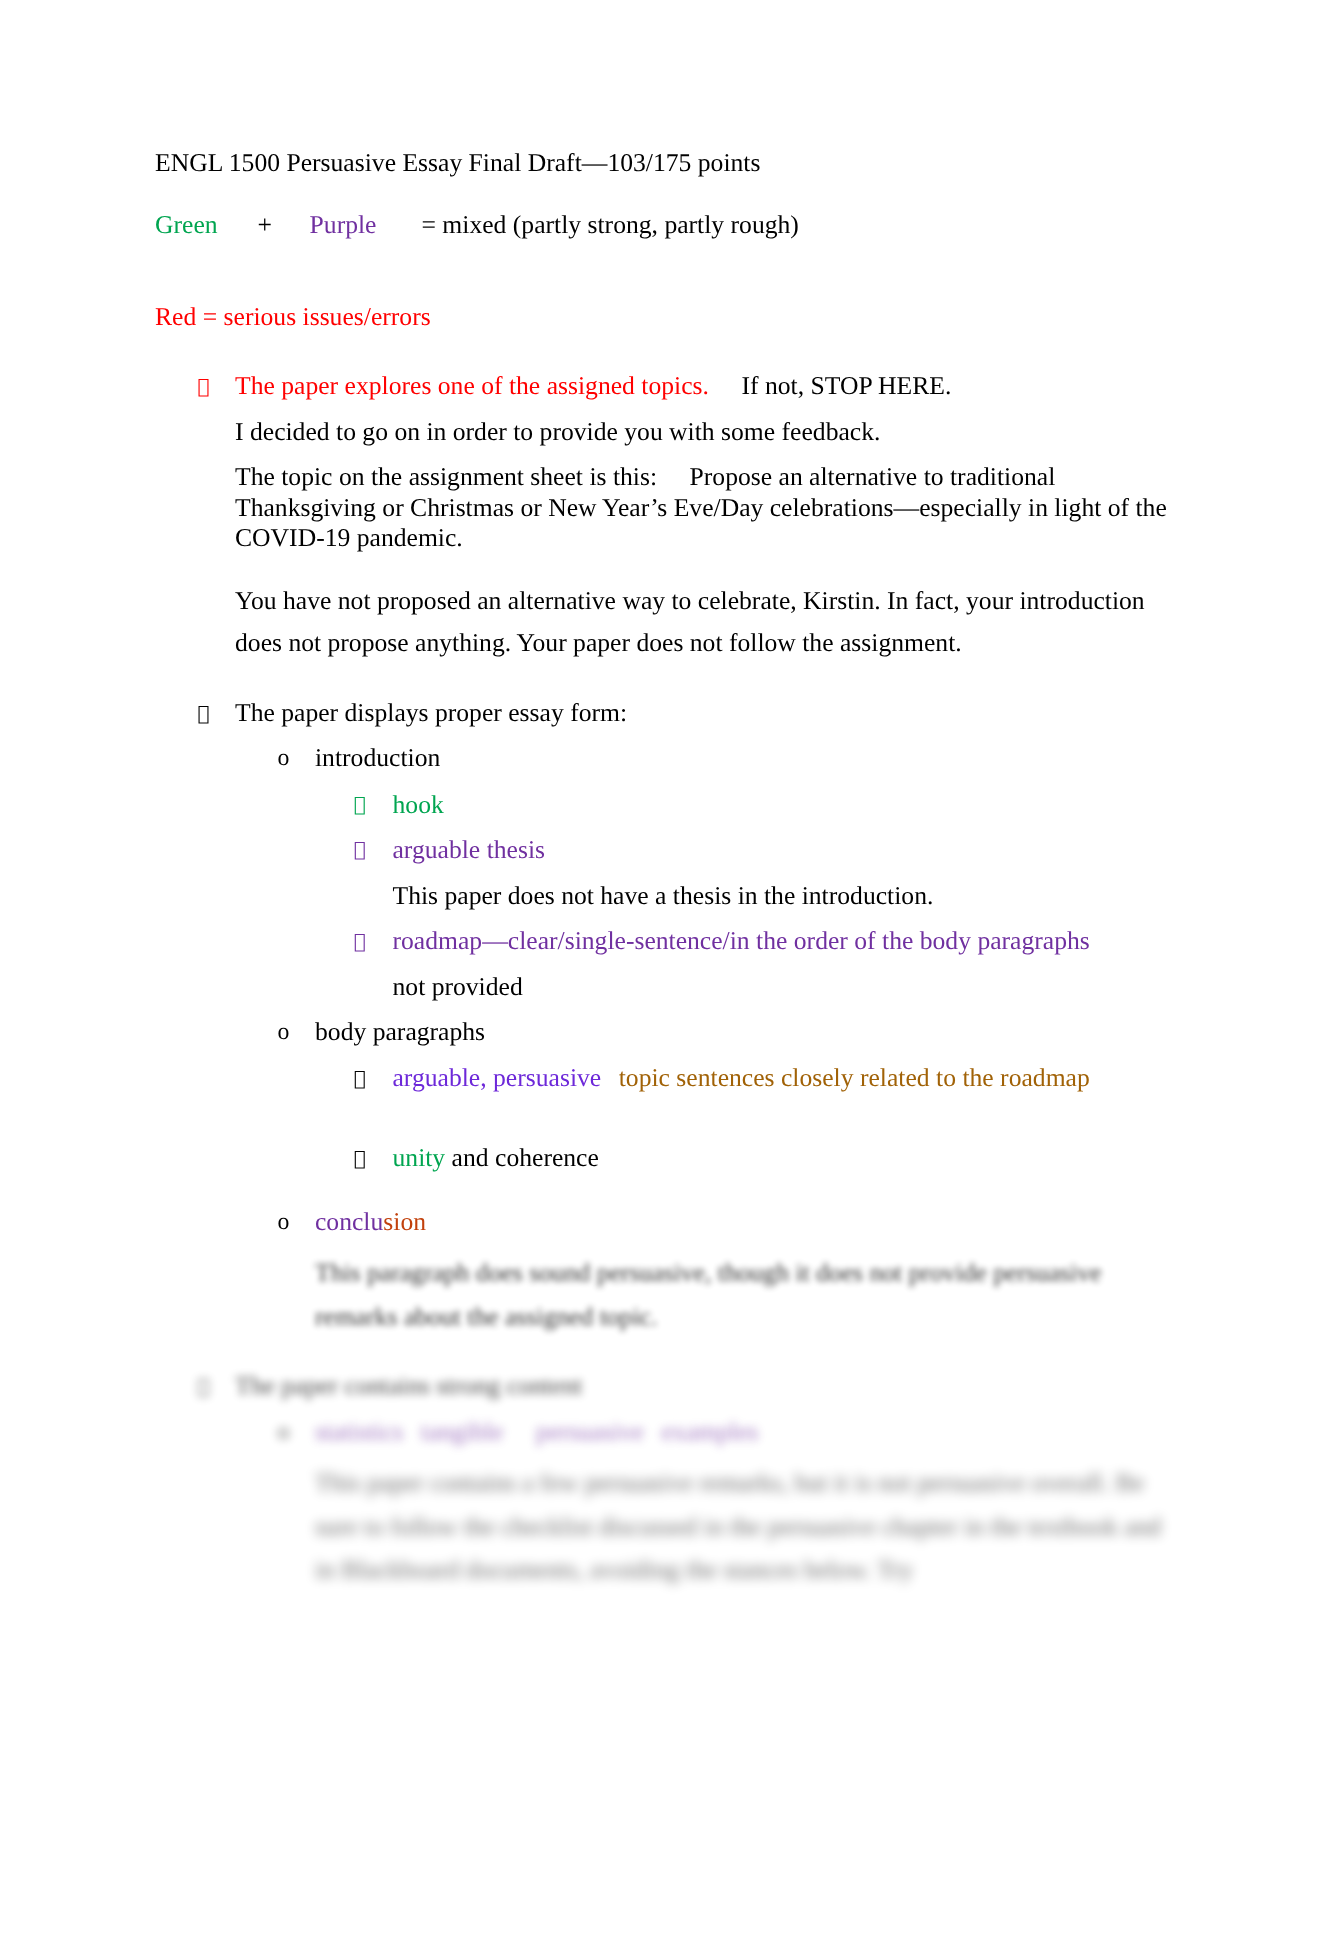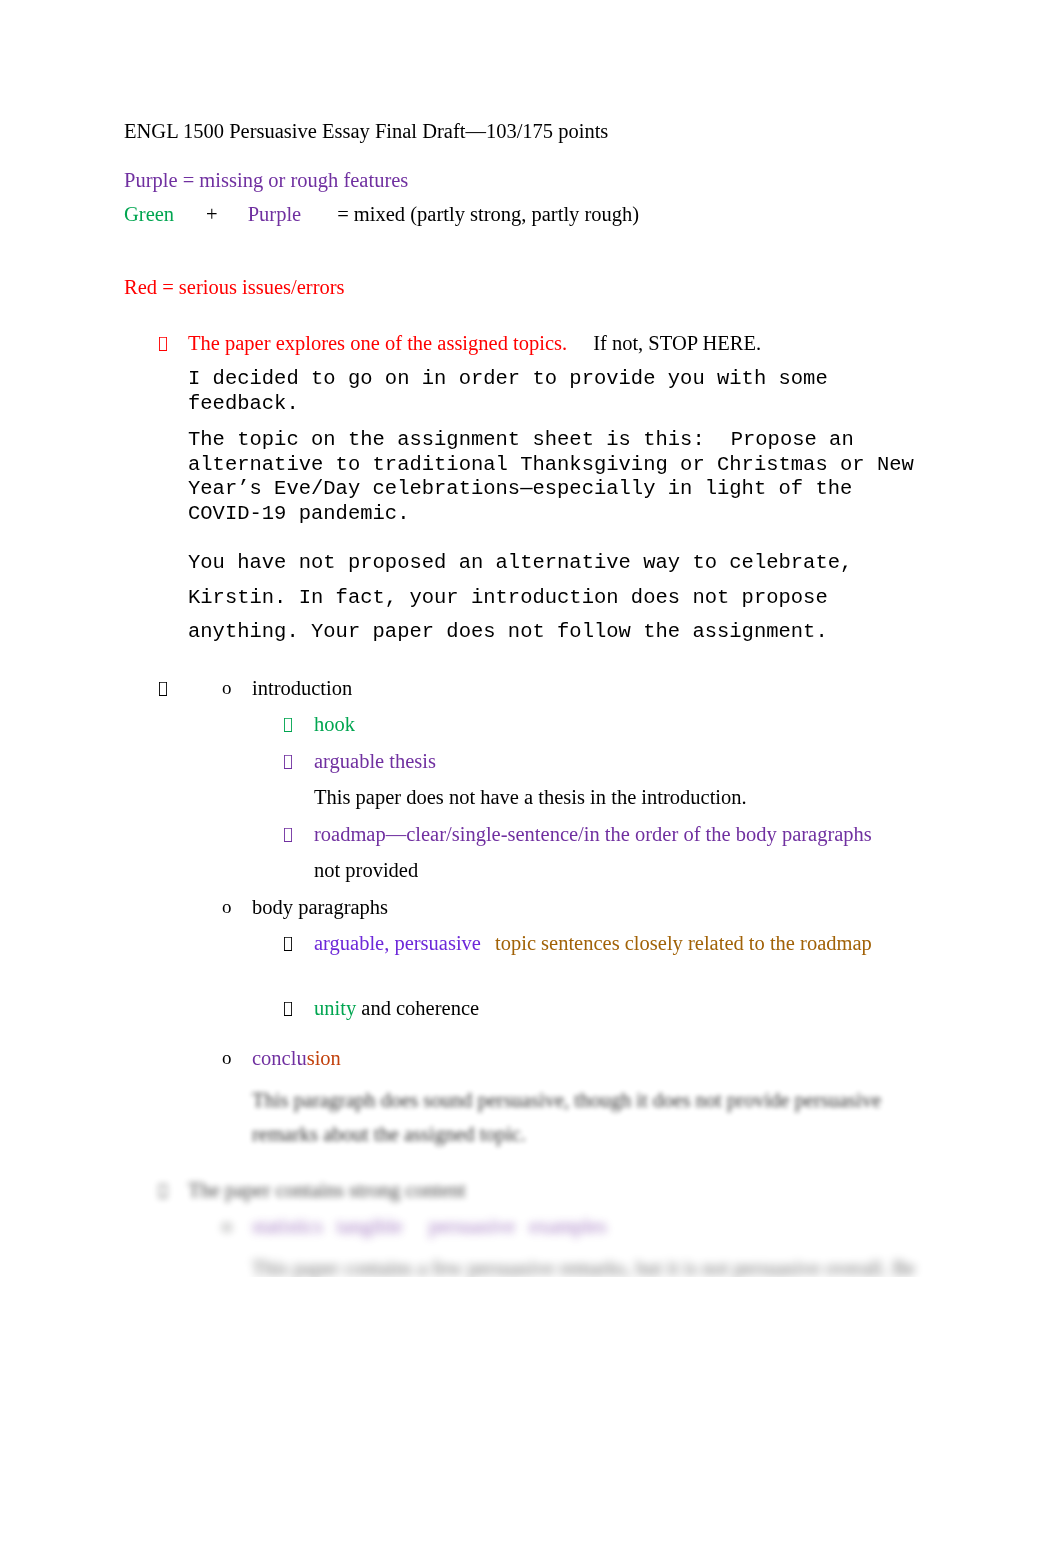--- a/index.html
+++ b/index.html
@@ -66,21 +66,21 @@
   .lvl1 { padding-left: 64px; }
   .lvl1 > .bullet { left: 34px; }
   
   .lvl2 { padding-left: 128px; }
   .lvl2 > .bullet-o { left: 98px; }
   
   .lvl3 { padding-left: 190px; }
   .lvl3 > .bullet { left: 159px; }
 
   
-  .cont-lvl1 { padding-left: 64px; font-family: Liberation Mono, monospace; }
+  .cont-lvl1 { padding-left: 64px; }
   .cont-lvl2 { padding-left: 128px; }
   .cont-lvl3 { padding-left: 190px; }
   .sp-after-12 { margin-bottom: 12px; }
   .sp-after-14 { margin-bottom: 26px; }
   .sp-after-20 { margin-bottom: 20px; }
   .sp-after-26 { margin-bottom: 26px; margin-top: 40px; }
   .loose { line-height: 34.5px; }
 
   .gap-inline { display: inline-block; width: 26px; }
   .gap-inline-sm { display: inline-block; width: 14px; }
@@ -94,23 +94,20 @@
 </style>
 </head>
 <body>
 
 <div class="page">
   <div class="doc-body">
 
     <div class="title-line">ENGL 1500 Persuasive Essay Final Draft—103/175 points</div>
 
 
-    <div class="legend-line">
-      <span style="color:#7030a0">Purple</span><span style="color:#7030a0"> = missing or rough features</span>
-    </div>
 
     <div class="legend-line">
       <span style="color:#00a550">Green</span><span class="tabgap-1"></span><span style="color:#000000">+</span><span class="tabgap-3"></span><span style="color:#7030a0">Purple</span><span class="tabgap-2"></span><span style="color:#000000">= mixed (partly strong, partly rough)</span>
     </div>
 
     <div class="legend-line sp-after-26">
       <span style="color:#ff0000">Red</span><span style="color:#ff0000"> = serious issues/errors</span>
     </div>
 
     <div class="row lvl1 sp-after-12">
@@ -121,20 +118,21 @@
     <div class="row cont-lvl1 sp-after-12">I decided to go on in order to provide you with some feedback.</div>
 
     <div class="row cont-lvl1 sp-after-20">
       <span>The topic on the assignment sheet is this:</span><span class="gap-inline"></span><span>Propose an alternative to traditional Thanksgiving or Christmas or New Year’s Eve/Day celebrations—especially in light of the COVID-19 pandemic.</span>
     </div>
 
     <div class="row cont-lvl1 loose sp-after-14">You have not proposed an alternative way to celebrate, Kirstin. In fact, your introduction does not propose anything. Your paper does not follow the assignment.</div>
 
     <div class="row lvl1 sp-after-12">
       <span class="bullet" style="color:#000000"></span>
+      <span>The paper displays proper essay form:</span>
     </div>
 
     <div class="row lvl2 sp-after-12">
       <span class="bullet-o">o</span>
       <span>introduction</span>
     </div>
 
     <div class="row lvl3 sp-after-12">
       <span class="bullet" style="color:#00a550"></span>
       <span style="color:#00a550">hook</span>

